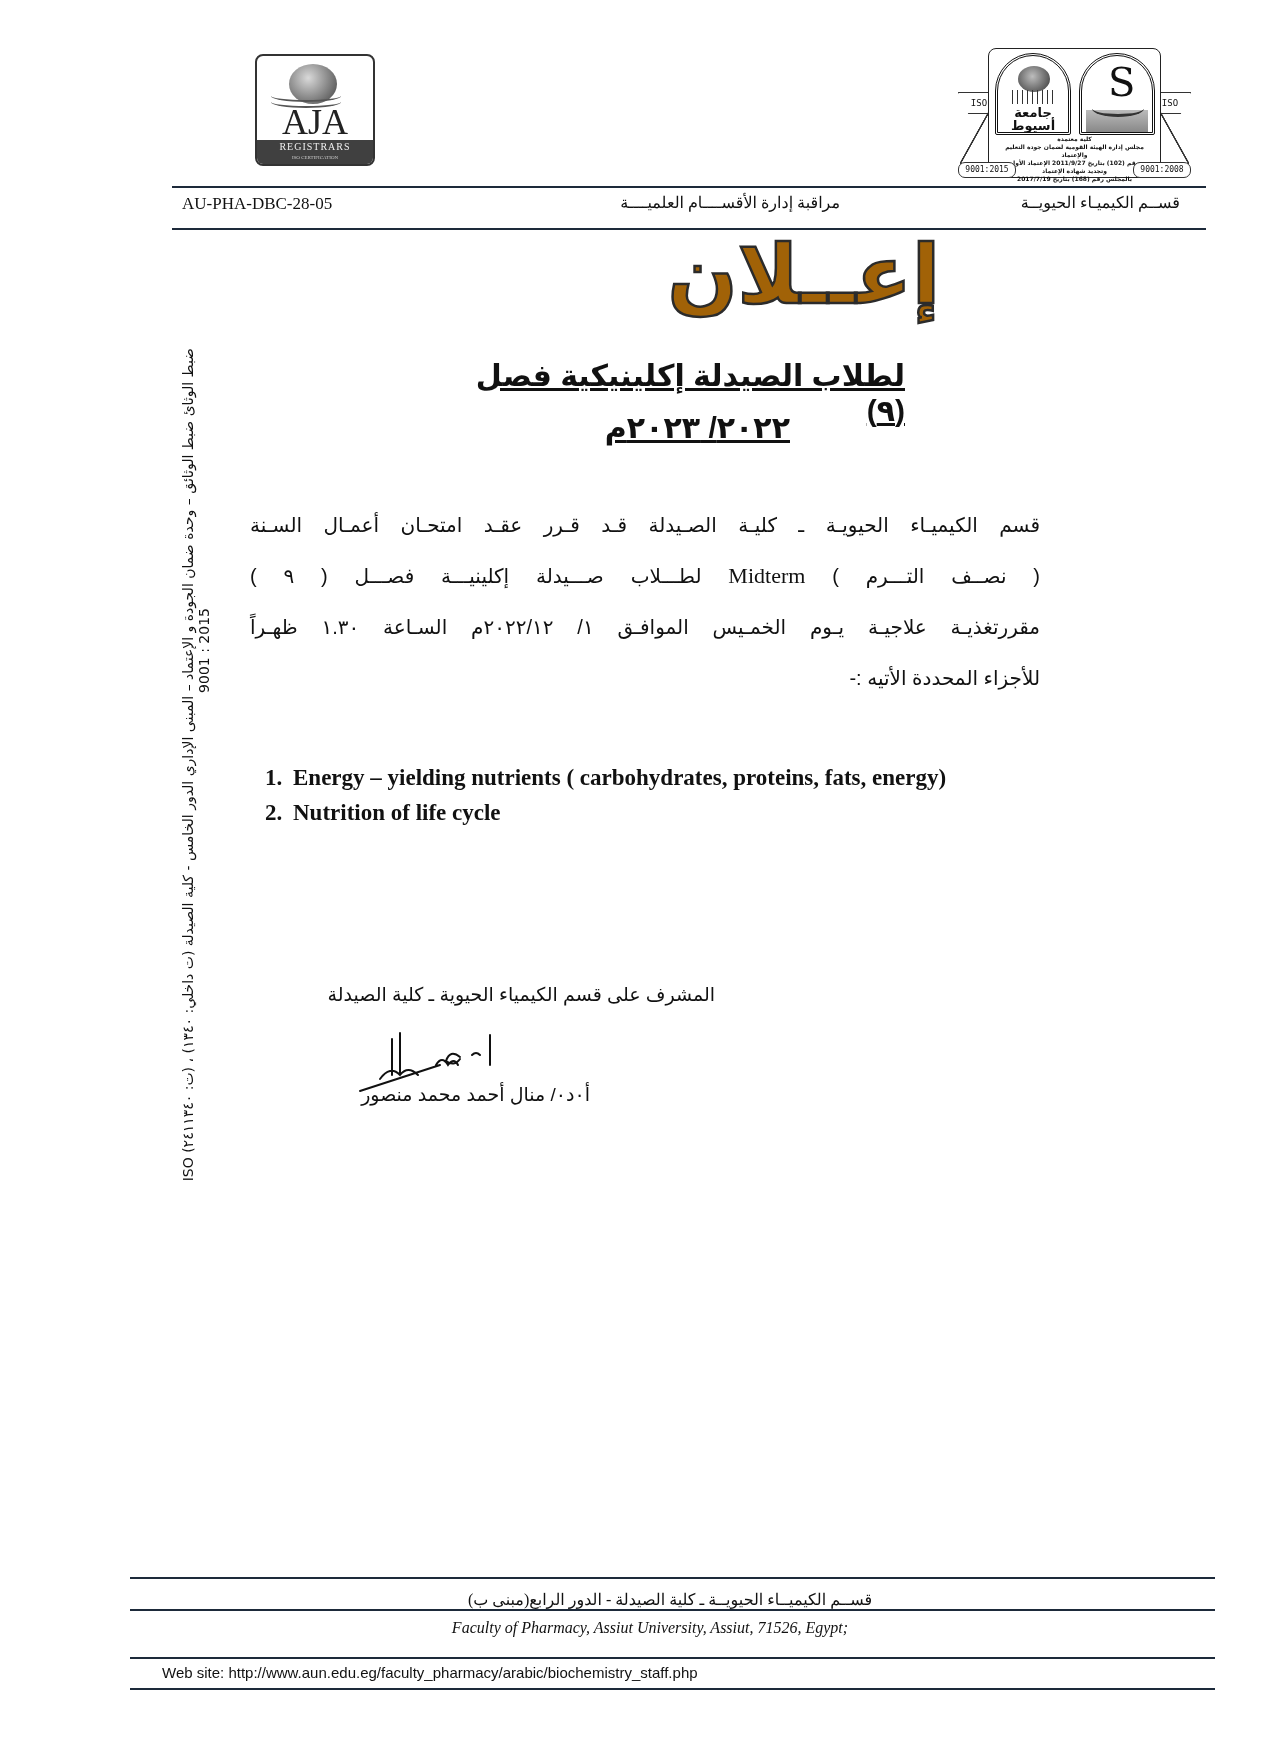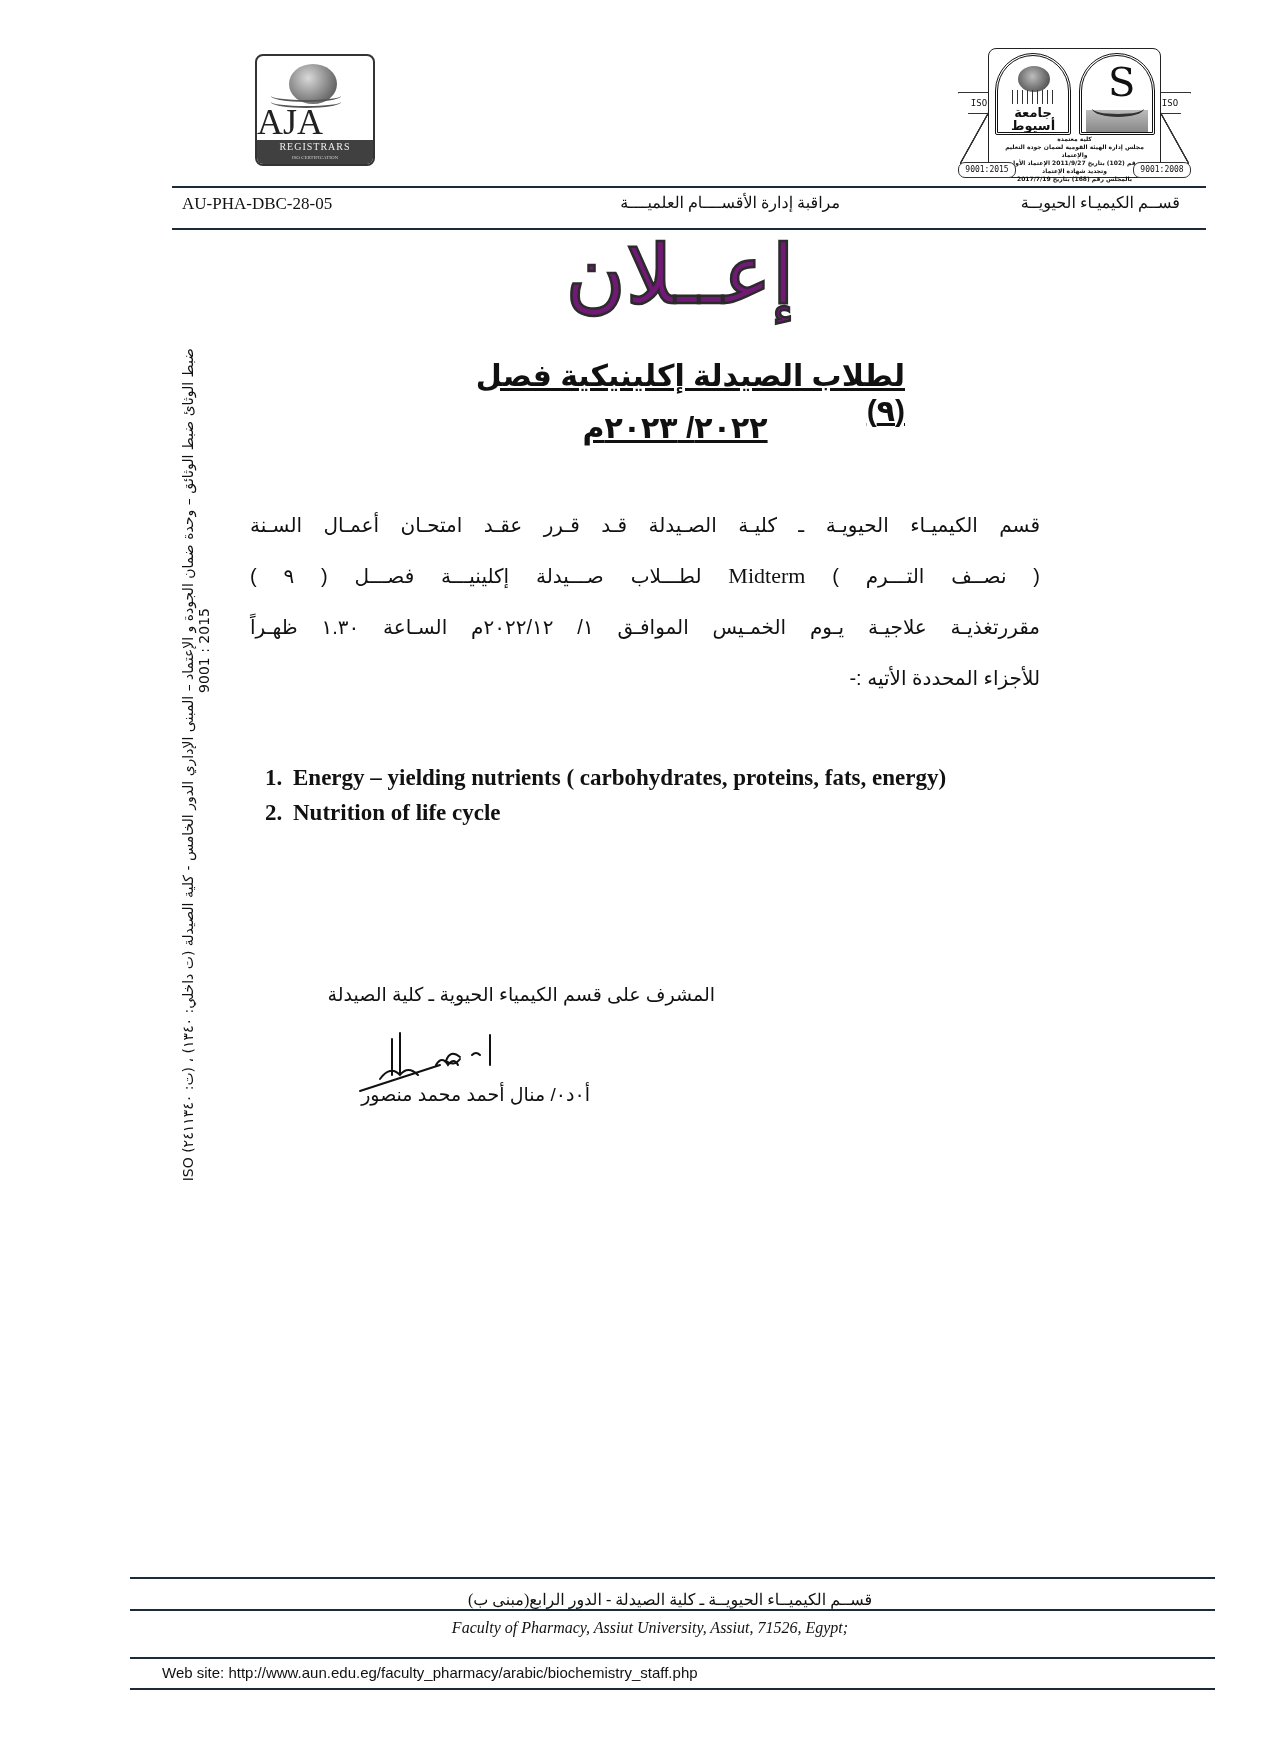--- a/index.html
+++ b/index.html
@@ -7,21 +7,21 @@
   .abs { position:absolute; }
   .rule { position:absolute; height:2px; background:#1d2a3a; }
   .ar { direction:rtl; unicode-bidi:isolate; }
   .serif { font-family:"Liberation Serif", "DejaVu Serif", serif; }
   .sans { font-family:"Liberation Sans", "DejaVu Sans", sans-serif; }
 
   
   #aja-logo { left:255px; top:54px; width:120px; height:112px; border:2px solid #333; border-radius:8px; box-sizing:border-box; overflow:hidden; background:#fff; }
   #aja-logo .globe { position:absolute; left:32px; top:8px; width:48px; height:40px; border-radius:50%; background:radial-gradient(circle at 40% 35%, #d9d9d9, #6d6d6d 70%, #3a3a3a); }
   #aja-logo .swoosh { position:absolute; left:14px; width:70px; height:10px; border-bottom:2px solid #555; border-radius:0 0 50% 50%; }
-  #aja-logo .aja-text { position:absolute; left:0; right:0; top:48px; text-align:left; font-size:36px; line-height:36px; font-family:"Liberation Serif", serif; color:#222; }
+  #aja-logo .aja-text { position:absolute; left:0; right:0; top:48px; text-align:center; font-size:36px; line-height:36px; font-family:"Liberation Serif", serif; color:#222; }
   #aja-logo .reg-bar { position:absolute; left:0; right:0; bottom:0; height:24px; background:#404040; color:#f0f0f0; font-size:10px; text-align:center; line-height:14px; font-family:"Liberation Serif", serif; letter-spacing:1px; }
   #aja-logo .reg-sub { font-size:5px; letter-spacing:0; line-height:8px; color:#ccc; }
 
   
   #uni-logo { left:958px; top:48px; width:233px; height:134px; }
   .uni-frame { position:absolute; top:0; left:30px; width:173px; height:130px; border:1.5px solid #222; border-radius:8px; box-sizing:border-box; background:#fff; }
   .arch { position:absolute; top:4px; width:76px; height:82px; border:3px double #111; border-radius:38px 38px 2px 2px; box-sizing:border-box; background:#fff; overflow:hidden; }
   .arch.left { left:6px; }
   .arch.right { left:90px; }
   .sun { position:absolute; left:20px; top:10px; width:32px; height:26px; border-radius:50%; background:radial-gradient(circle at 45% 40%, #bdbdbd, #555 75%); }
@@ -40,24 +40,24 @@
   .tri { position:absolute; top:62px; width:30px; height:54px; border:0; }
   .tri.left { left:2px; background:linear-gradient(to bottom right, transparent 48%, #333 49%, #333 51%, transparent 52%); }
   .tri.right { right:2px; background:linear-gradient(to bottom left, transparent 48%, #333 49%, #333 51%, transparent 52%); }
 
   
   #hdr-code { left:182px; top:194px; font-size:17px; }
   #hdr-center { left:560px; top:193px; width:280px; font-size:16px; text-align:right; }
   #hdr-right { left:960px; top:193px; width:220px; font-size:16px; text-align:right; }
 
   
-  #announce { left:420px; top:225px; width:520px; height:100px; text-align:center; font-size:82px; line-height:100px; font-weight:normal; color:#701a75; -webkit-text-stroke:2.5px #2b2b2b; letter-spacing:6px; }
+  #announce { left:420px; top:225px; width:520px; height:100px; font-size:82px; line-height:100px; font-weight:bold; color:#a16207; -webkit-text-stroke:2.5px #2b2b2b; letter-spacing:6px; }
 
   #title { left:440px; top:358px; width:465px; text-align:right; font-size:30px; font-weight:bold; text-decoration:underline; text-decoration-thickness:3px; }
-  #date { left:560px; top:410px; width:230px; text-align:center; font-size:30px; font-weight:bold; text-decoration:underline; text-decoration-thickness:3px; }
+  #date { left:560px; top:410px; width:230px; font-size:30px; font-weight:bold; text-decoration:underline; text-decoration-thickness:3px; }
 
   .para-line { position:absolute; left:250px; width:790px; font-size:20px; line-height:30px; text-align:justify; text-align-last:justify; }
   .para-line.last { text-align-last:right; }
   .midterm { font-family:Liberation Serif, serif; font-size:22px; }
 
   #topics { left:265px; top:760px; width:860px; margin:0; padding:0; list-style:none; font-family:"Liberation Serif", serif; font-weight:bold; font-size:23px; }
   #topics li { height:35px; line-height:35px; }
   #topics .num { display:inline-block; width:28px; }
 
   #sig-title { left:245px; top:983px; width:470px; font-size:19px; text-align:right; }

